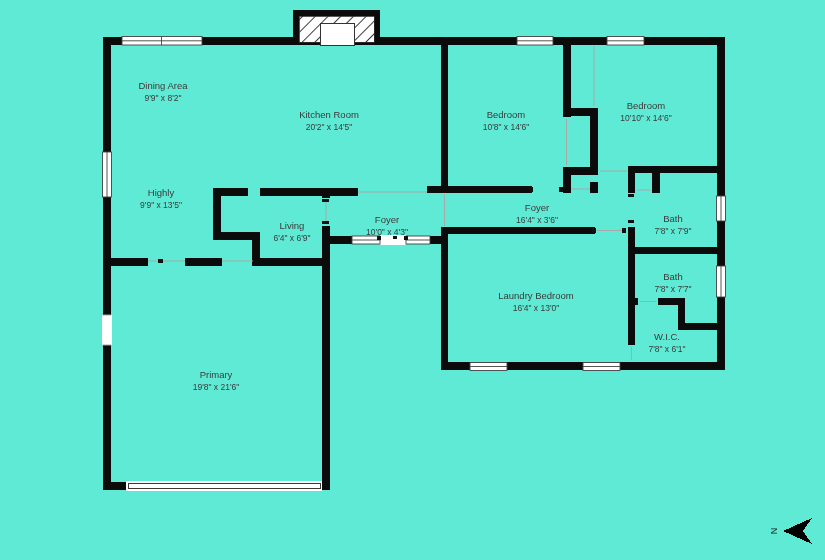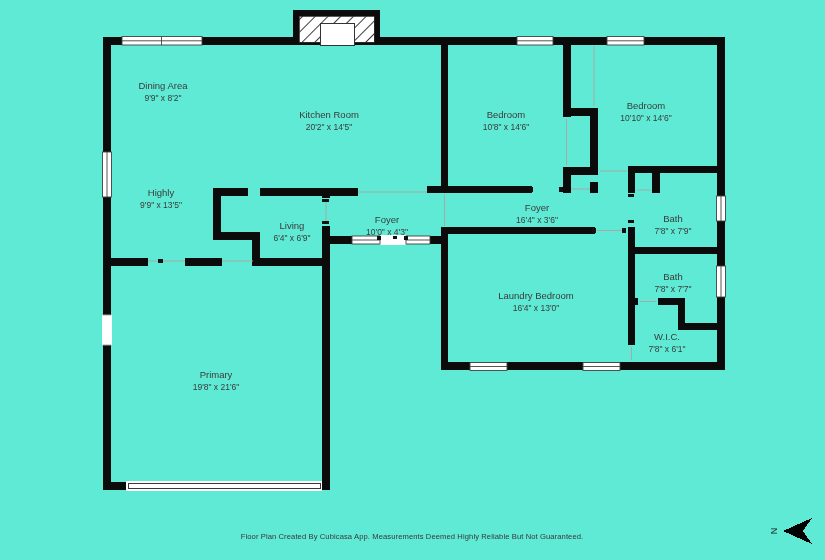--- a/index.html
+++ b/index.html
@@ -203,15 +203,14 @@
   </div>
   <div class="room-label" style="left:667px;top:331px">
     <div class="room-name">W.I.C.</div>
     <div class="room-dims">7'8" x 6'1"</div>
   </div>
   <div class="room-label" style="left:216px;top:369px">
     <div class="room-name">Primary</div>
     <div class="room-dims">19'8" x 21'6"</div>
   </div>
 
-  <div class="credit">Floor Plan Created By Cubicasa App. Measurements Deemed Highly Reliable But Not Guaranteed.</div>
 
 </div>
 
 </body></html>

